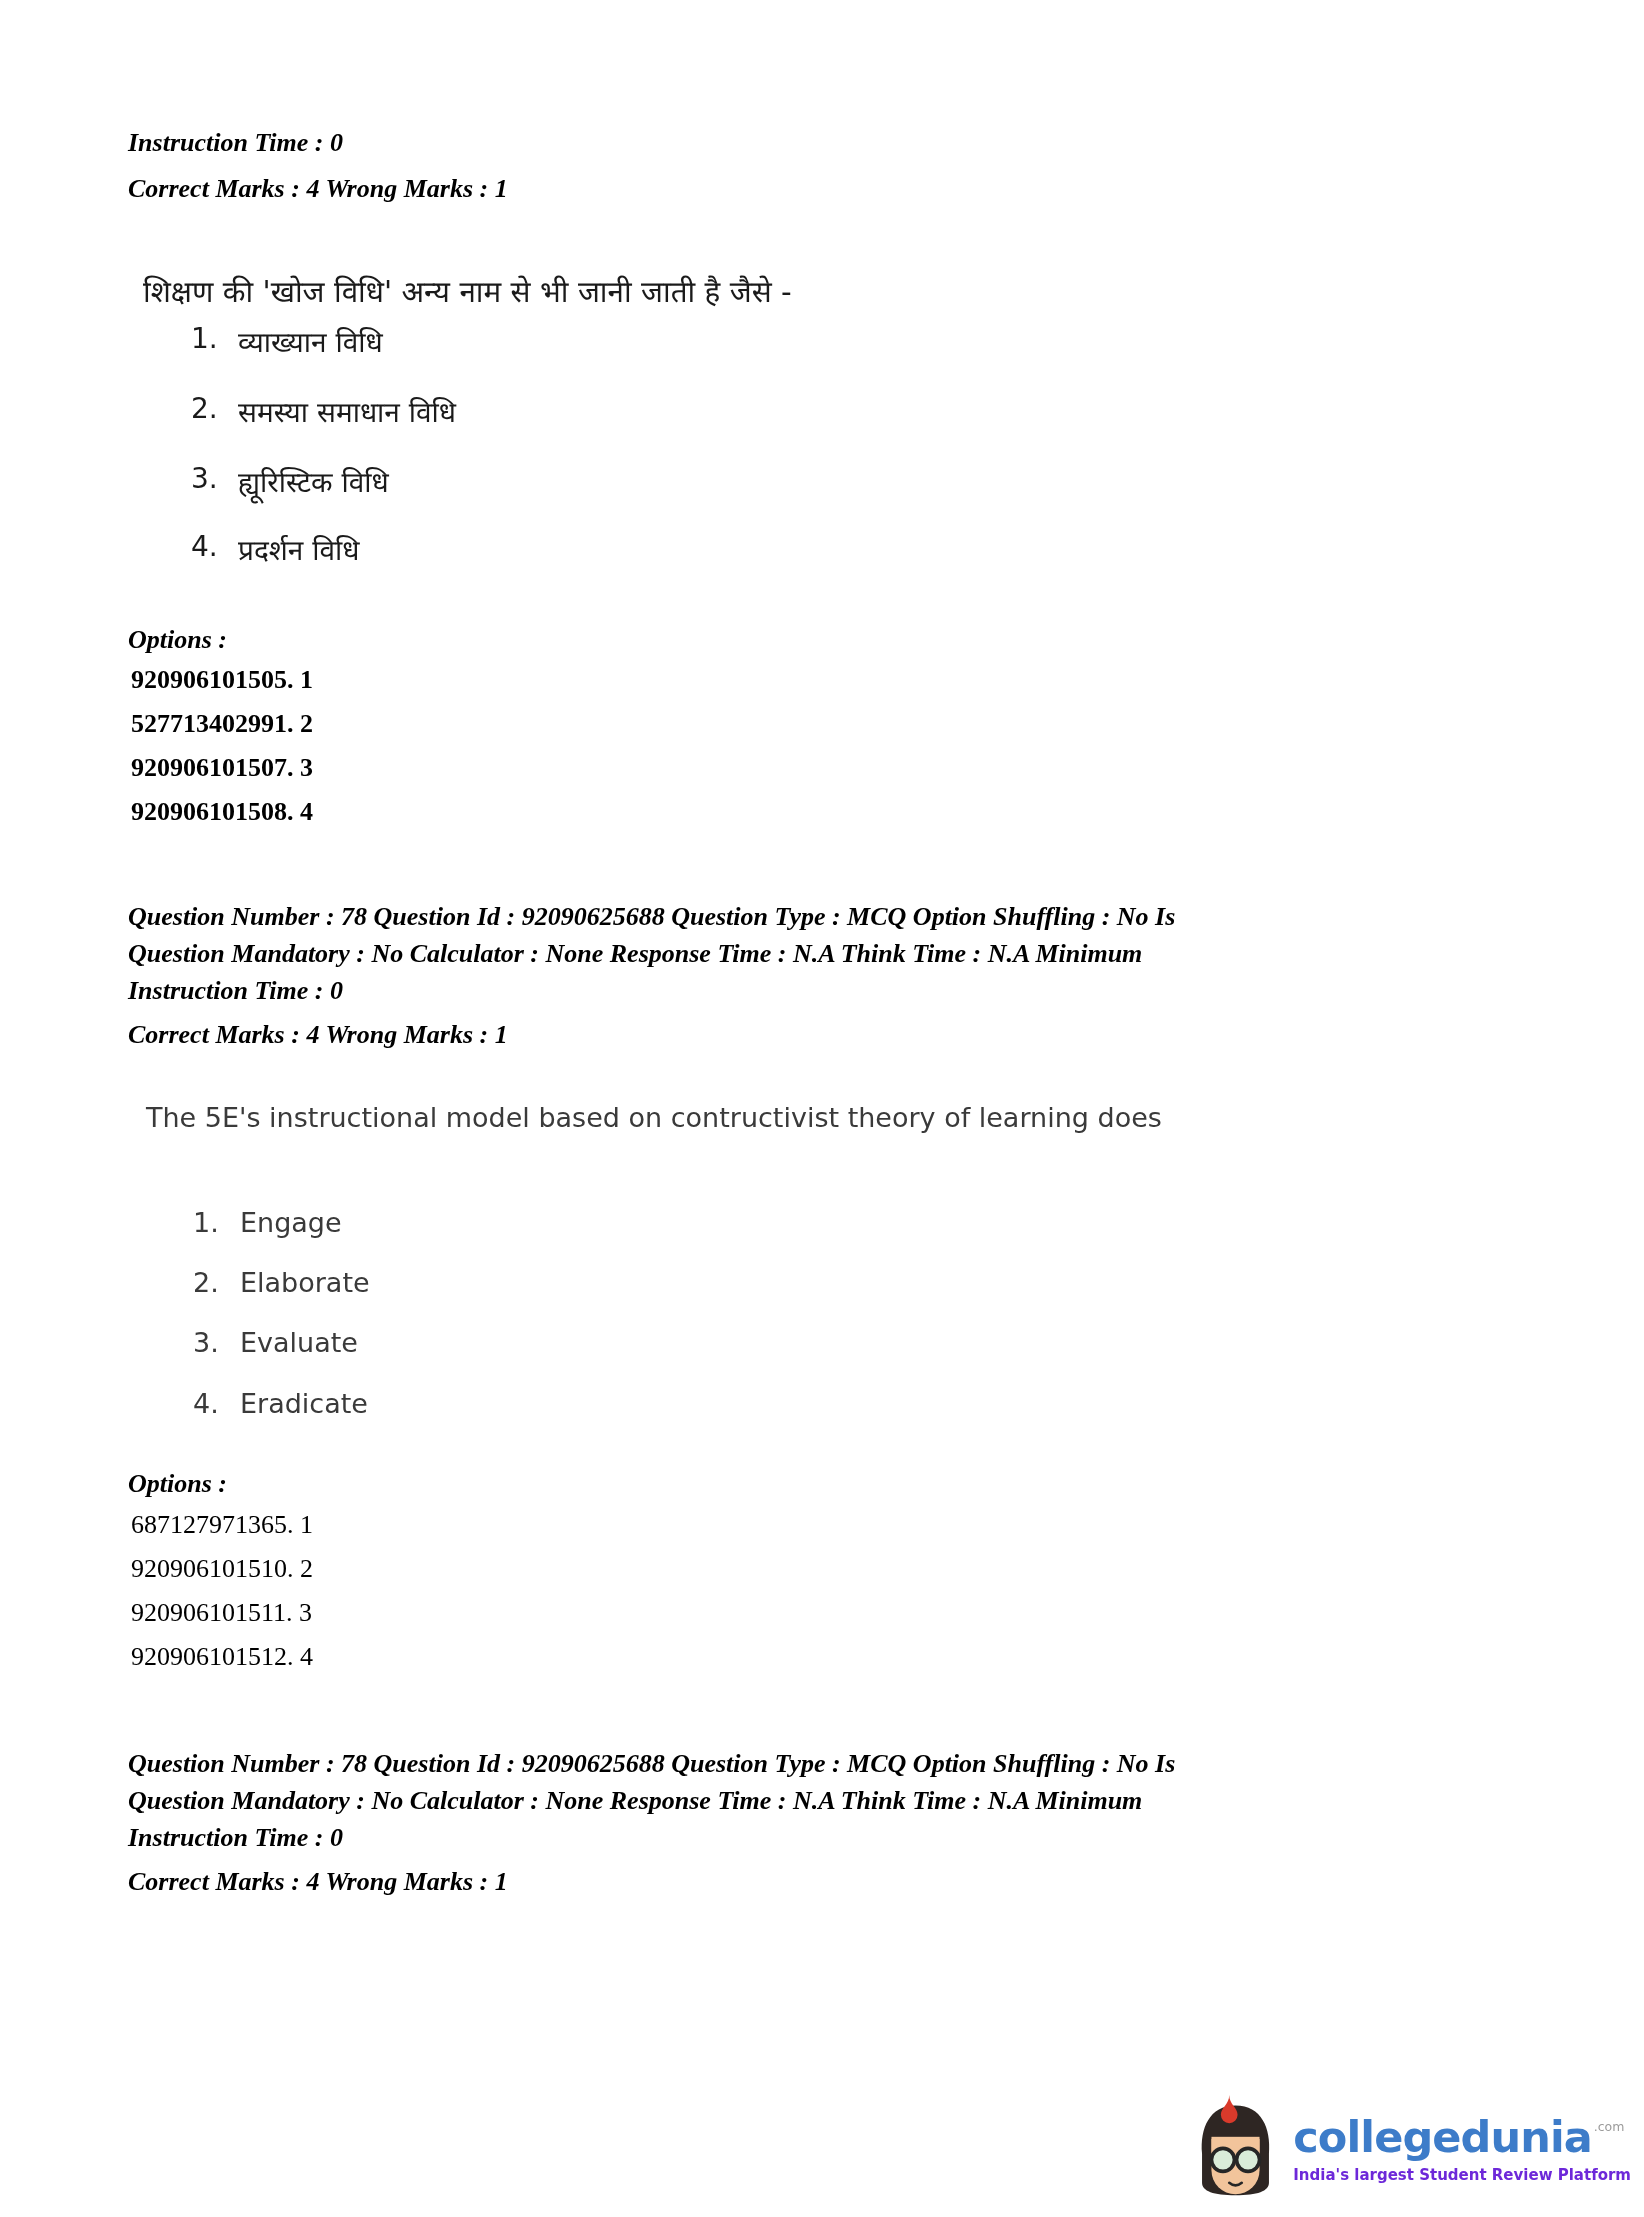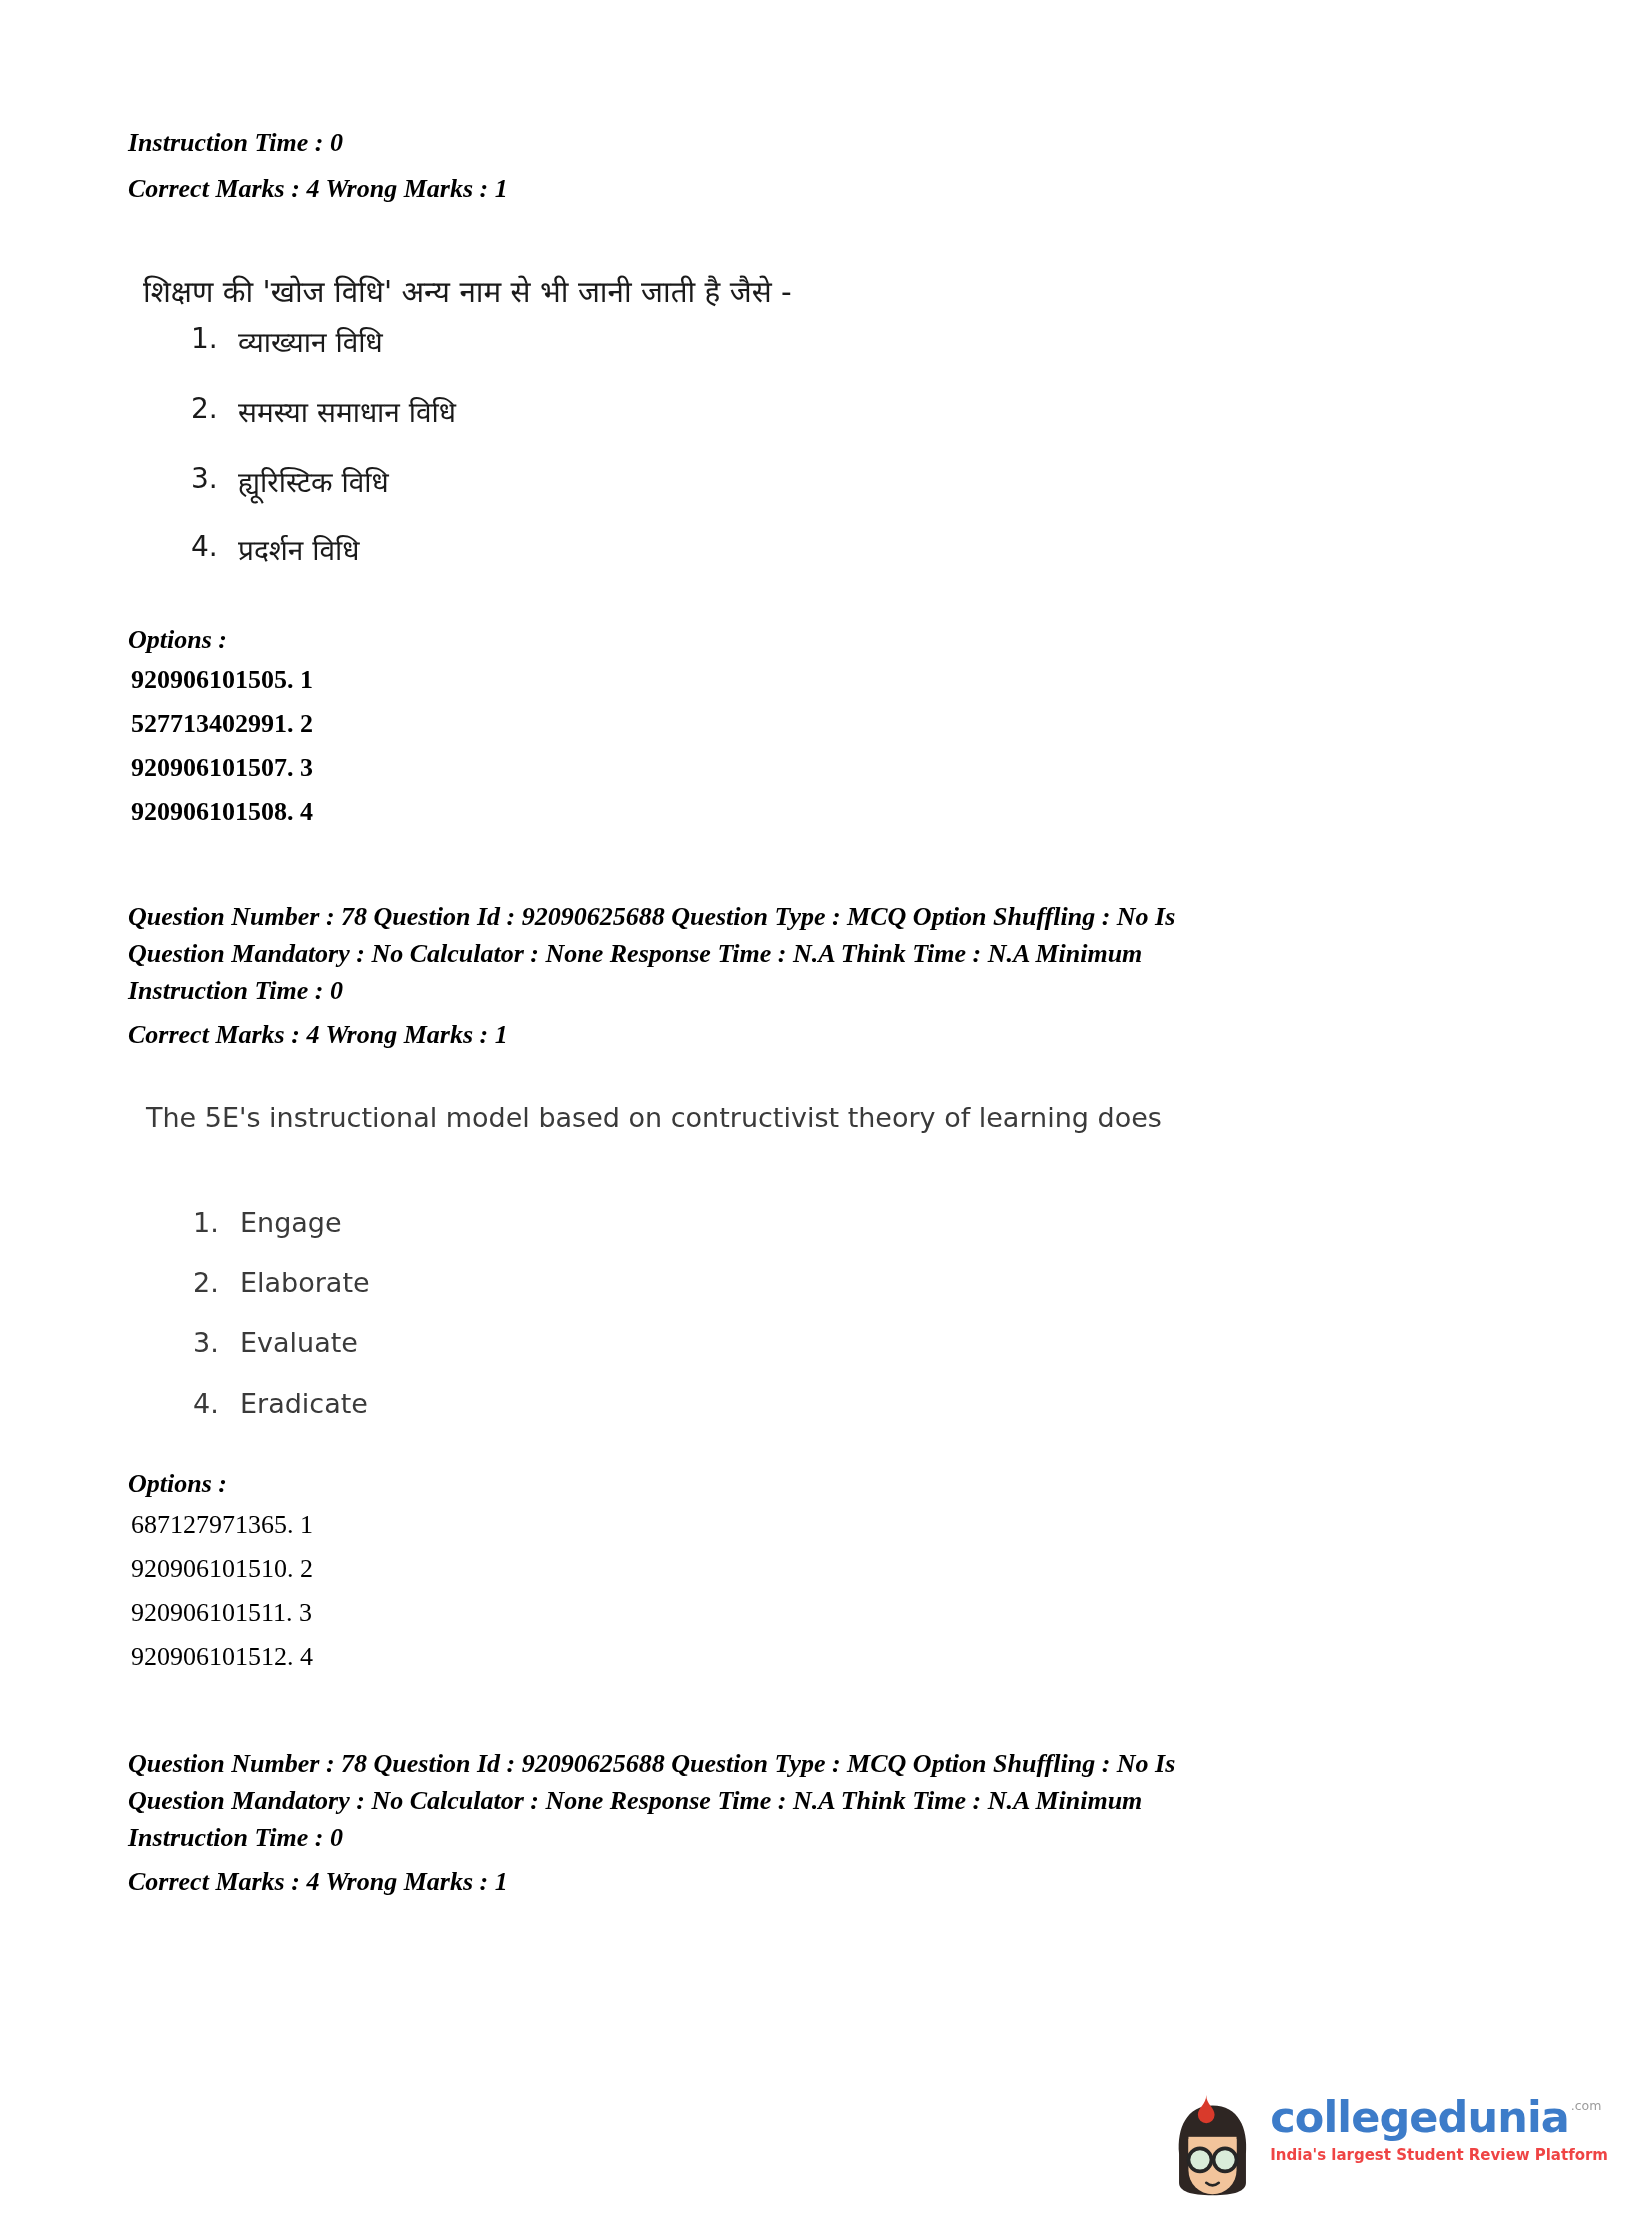--- a/index.html
+++ b/index.html
@@ -49,24 +49,24 @@
     color: #3a3a3a;
   }
   .opt-row { display: flex; }
   .opt-num { width: 47px; flex: 0 0 47px; }
   .meta-block { width: 1397px; }
   .ids-block div { height: 44px; }
 
   
   .brand-wrap {
     position: absolute;
-    right: 36px;
+    right: 13px;
     bottom: 7.2px;
     display: flex;
-    align-items: flex-start;
+    align-items: center;
   }
   .mascot { width: 97px; height: 115px; margin-right: 9px; }
   .brand-text-col { display: flex; flex-direction: column; align-items: flex-start; padding-bottom: 5.4px; }
   .brand-line { display: flex; align-items: flex-start; }
   .brand-name {
     font-family: "DejaVu Sans", sans-serif;
     font-weight: bold;
     font-size: 43px;
     letter-spacing: -0.9px;
     line-height: 45px;
@@ -75,21 +75,21 @@
     font-family: "DejaVu Sans", sans-serif;
     font-size: 12.5px;
     color: #9b9b9b;
     margin-left: 1.8px;
     margin-top: 3.6px;
   }
   .brand-tagline {
     font-family: "DejaVu Sans", sans-serif;
     font-size: 15px;
     font-weight: bold;
-    color: #ef4444;
+    color: #6d28d9;
     margin-top: 6px;
   }
 </style>
 </head>
 <body>
 
 <div class="abs serif-bold" style="left:128px; top:124px;">Instruction Time : 0</div>
 
 <div class="abs serif-bold" style="left:128px; top:170px;">Correct Marks : 4 Wrong Marks : 1</div>
 

